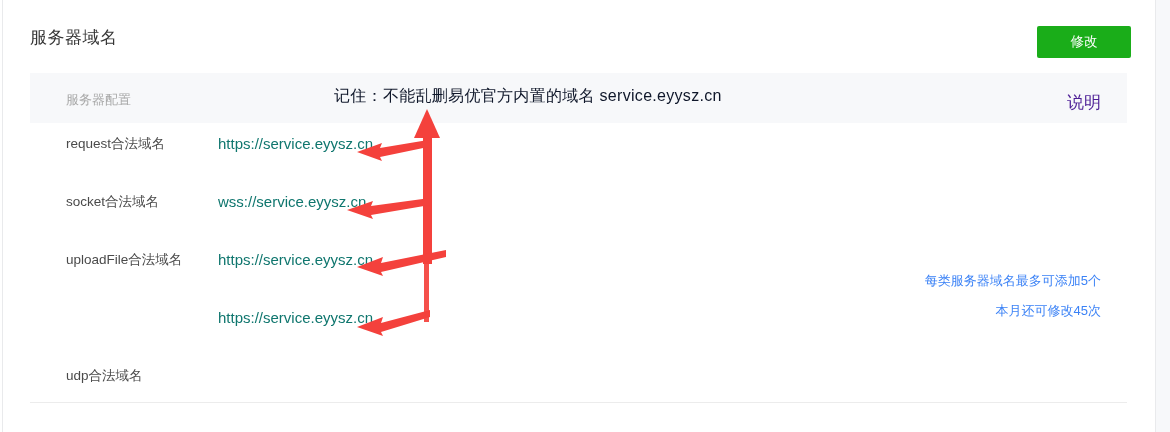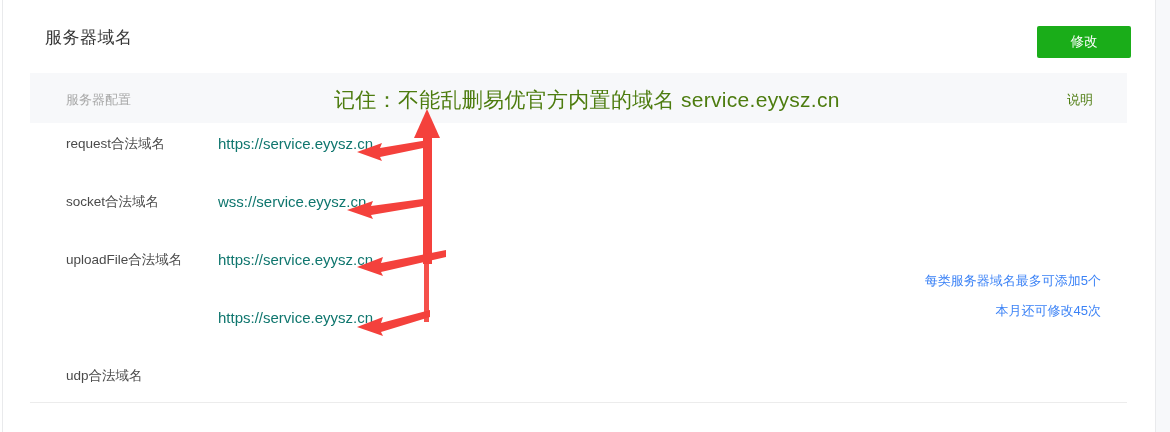--- a/index.html
+++ b/index.html
@@ -45,21 +45,21 @@
   
   .panel-header {
     position: absolute;
     left: 3px; top: 0;
     width: 1152px;
     height: 72px;
     background: #ffffff;
   }
   .page-title {
     position: absolute;
-    left: 42px; top: 26px;
+    left: 27px; top: 26px;
     font-size: 17px;
     color: #353535;
     letter-spacing: 0.5px;
     white-space: nowrap;
   }
   .modify-button {
     position: absolute;
     left: 1034px; top: 26px;
     width: 94px; height: 32px;
     background: #1aad19;
@@ -88,29 +88,29 @@
   .th-config {
     position: absolute;
     left: 36px; top: 18px;
     font-size: 13px;
     color: #a8a8a8;
     white-space: nowrap;
   }
   .th-note {
     position: absolute;
     left: 1037px; top: 18px;
-    font-size: 13px;
-    color: #4d7c0f;
+    font-size: 17px;
+    color: #4c1d95;
     white-space: nowrap;
   }
   .annotation-top {
     position: absolute;
     left: 304px; top: 13px;
-    font-size: 21px;
-    color: #4d7c0f;
+    font-size: 16px;
+    color: #0f172a;
     white-space: nowrap;
     letter-spacing: 0.3px;
   }
 
   .table-body {
     position: relative;
     height: 329px;
   }
   .row {
     position: absolute;

